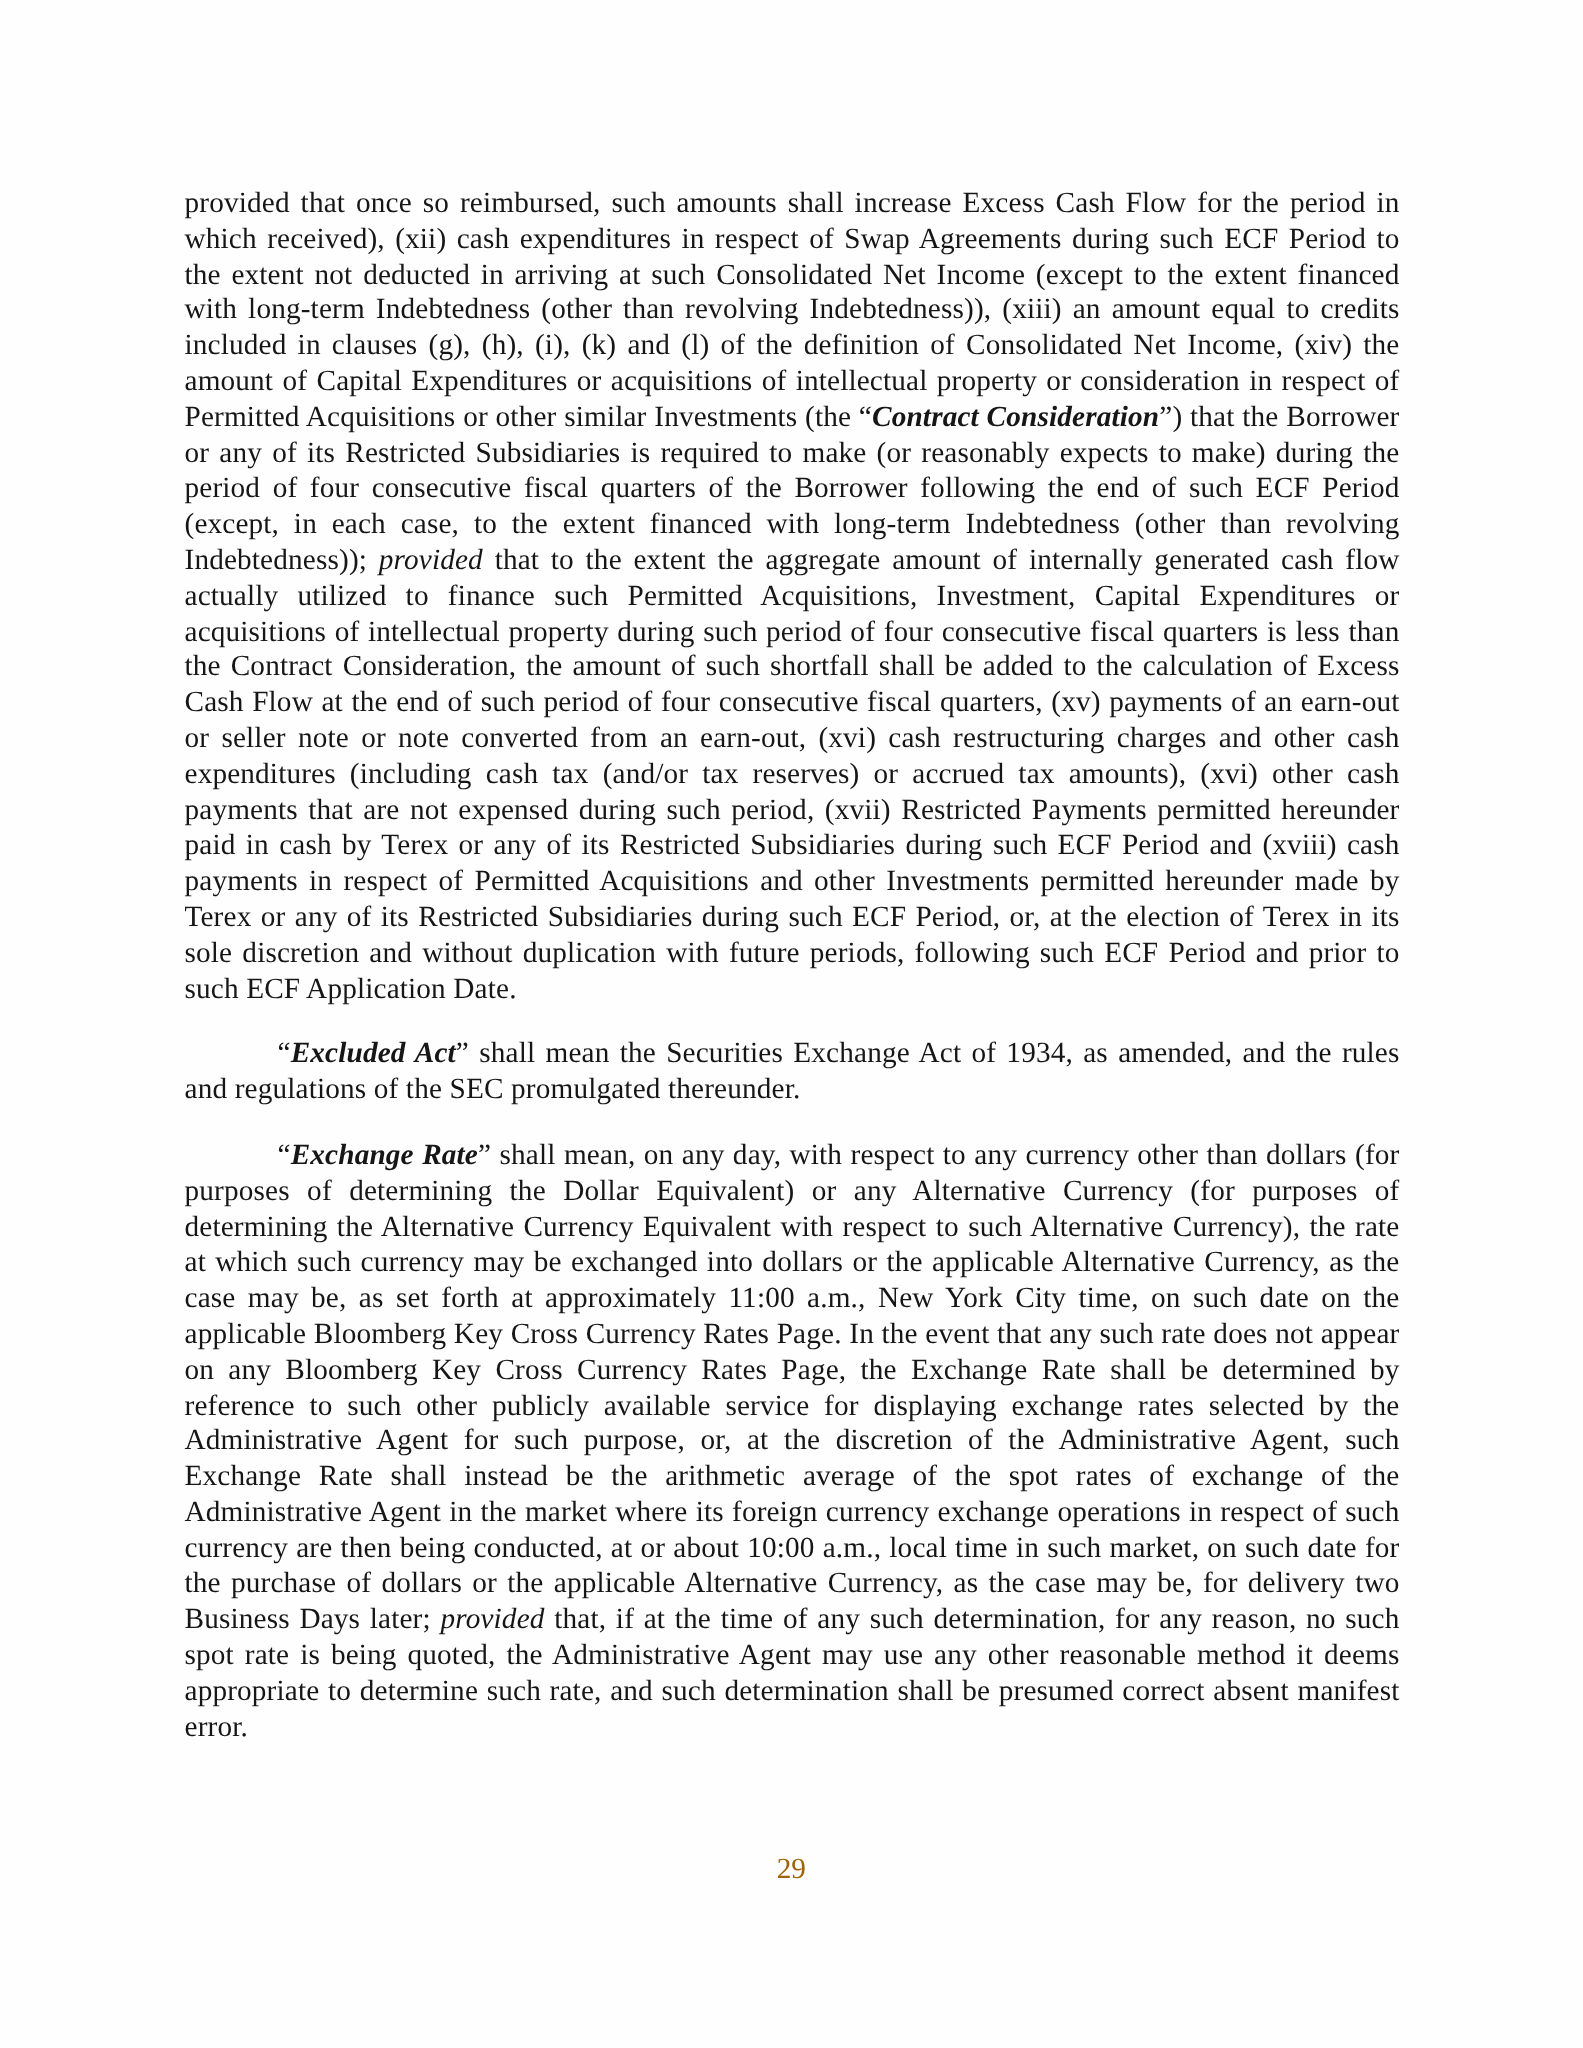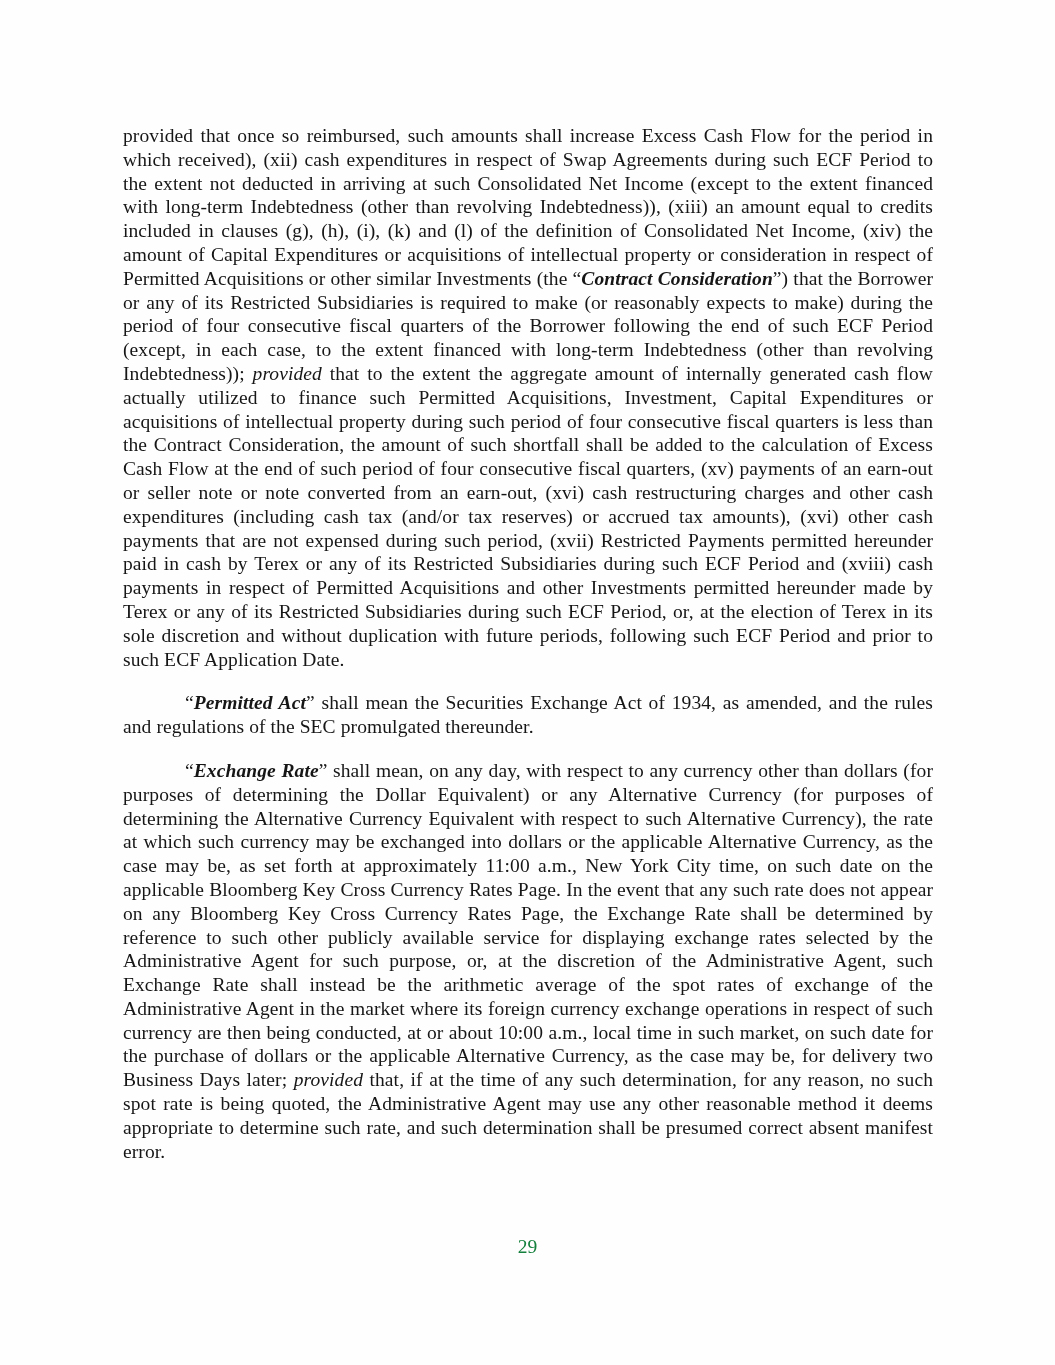--- a/index.html
+++ b/index.html
@@ -42,32 +42,32 @@
   .t-i {
     font-style: italic;
   }
   .page-number {
     position: absolute;
     top: 1236px;
     left: 0;
     width: 100%;
     text-align: center;
     font-size: 19.5px;
-    color: #15803d;
+    color: #a16207;
   }
 </style>
 </head>
 <body>
 
 <div class="page">
   <div class="content">
 
     <p class="body-par"><span>provided that once so reimbursed, such amounts shall increase Excess Cash Flow for the period in which received), (xii) cash expenditures in respect of Swap Agreements during such ECF Period to the extent not deducted in arriving at such Consolidated Net Income (except to the extent financed with long-term Indebtedness (other than revolving Indebtedness)), (xiii) an amount equal to credits included in clauses (g), (h), (i), (k) and (l) of the definition of Consolidated Net Income, (xiv) the amount of Capital Expenditures or acquisitions of intellectual property or consideration in respect of Permitted Acquisitions or other similar Investments (the “</span><span class="t-bi">Contract Consideration</span><span>”) that the Borrower or any of its Restricted Subsidiaries is required to make (or reasonably expects to make) during the period of four consecutive fiscal quarters of the Borrower following the end of such ECF Period (except, in each case, to the extent financed with long-term Indebtedness (other than revolving Indebtedness)); </span><span class="t-i">provided</span><span> that to the extent the aggregate amount of internally generated cash flow actually utilized to finance such Permitted Acquisitions, Investment, Capital Expenditures or acquisitions of intellectual property during such period of four consecutive fiscal quarters is less than the Contract Consideration, the amount of such shortfall shall be added to the calculation of Excess Cash Flow at the end of such period of four consecutive fiscal quarters, (xv) payments of an earn-out or seller note or note converted from an earn-out, (xvi) cash restructuring charges and other cash expenditures (including cash tax (and/or tax reserves) or accrued tax amounts), (xvi) other cash payments that are not expensed during such period, (xvii) Restricted Payments permitted hereunder paid in cash by Terex or any of its Restricted Subsidiaries during such ECF Period and (xviii) cash payments in respect of Permitted Acquisitions and other Investments permitted hereunder made by Terex or any of its Restricted Subsidiaries during such ECF Period, or, at the election of Terex in its sole discretion and without duplication with future periods, following such ECF Period and prior to such ECF Application Date.</span></p>
 
-    <p class="body-par indented"><span>“</span><span class="t-bi">Permitted Act</span><span>” shall mean the Securities Exchange Act of 1934, as amended, and the rules and regulations of the SEC promulgated thereunder.</span></p>
+    <p class="body-par indented"><span>“</span><span class="t-bi">Excluded Act</span><span>” shall mean the Securities Exchange Act of 1934, as amended, and the rules and regulations of the SEC promulgated thereunder.</span></p>
 
     <p class="body-par indented"><span>“</span><span class="t-bi">Exchange Rate</span><span>” shall mean, on any day, with respect to any currency other than dollars (for purposes of determining the Dollar Equivalent) or any Alternative Currency (for purposes of determining the Alternative Currency Equivalent with respect to such Alternative Currency), the rate at which such currency may be exchanged into dollars or the applicable Alternative Currency, as the case may be, as set forth at approximately 11:00 a.m., New York City time, on such date on the applicable Bloomberg Key Cross Currency Rates Page. In the event that any such rate does not appear on any Bloomberg Key Cross Currency Rates Page, the Exchange Rate shall be determined by reference to such other publicly available service for displaying exchange rates selected by the Administrative Agent for such purpose, or, at the discretion of the Administrative Agent, such Exchange Rate shall instead be the arithmetic average of the spot rates of exchange of the Administrative Agent in the market where its foreign currency exchange operations in respect of such currency are then being conducted, at or about 10:00 a.m., local time in such market, on such date for the purchase of dollars or the applicable Alternative Currency, as the case may be, for delivery two Business Days later; </span><span class="t-i">provided</span><span> that, if at the time of any such determination, for any reason, no such spot rate is being quoted, the Administrative Agent may use any other reasonable method it deems appropriate to determine such rate, and such determination shall be presumed correct absent manifest error.</span></p>
 
 
   </div>
 
   <div class="page-number">29</div>
 </div>
 
 </body></html>

